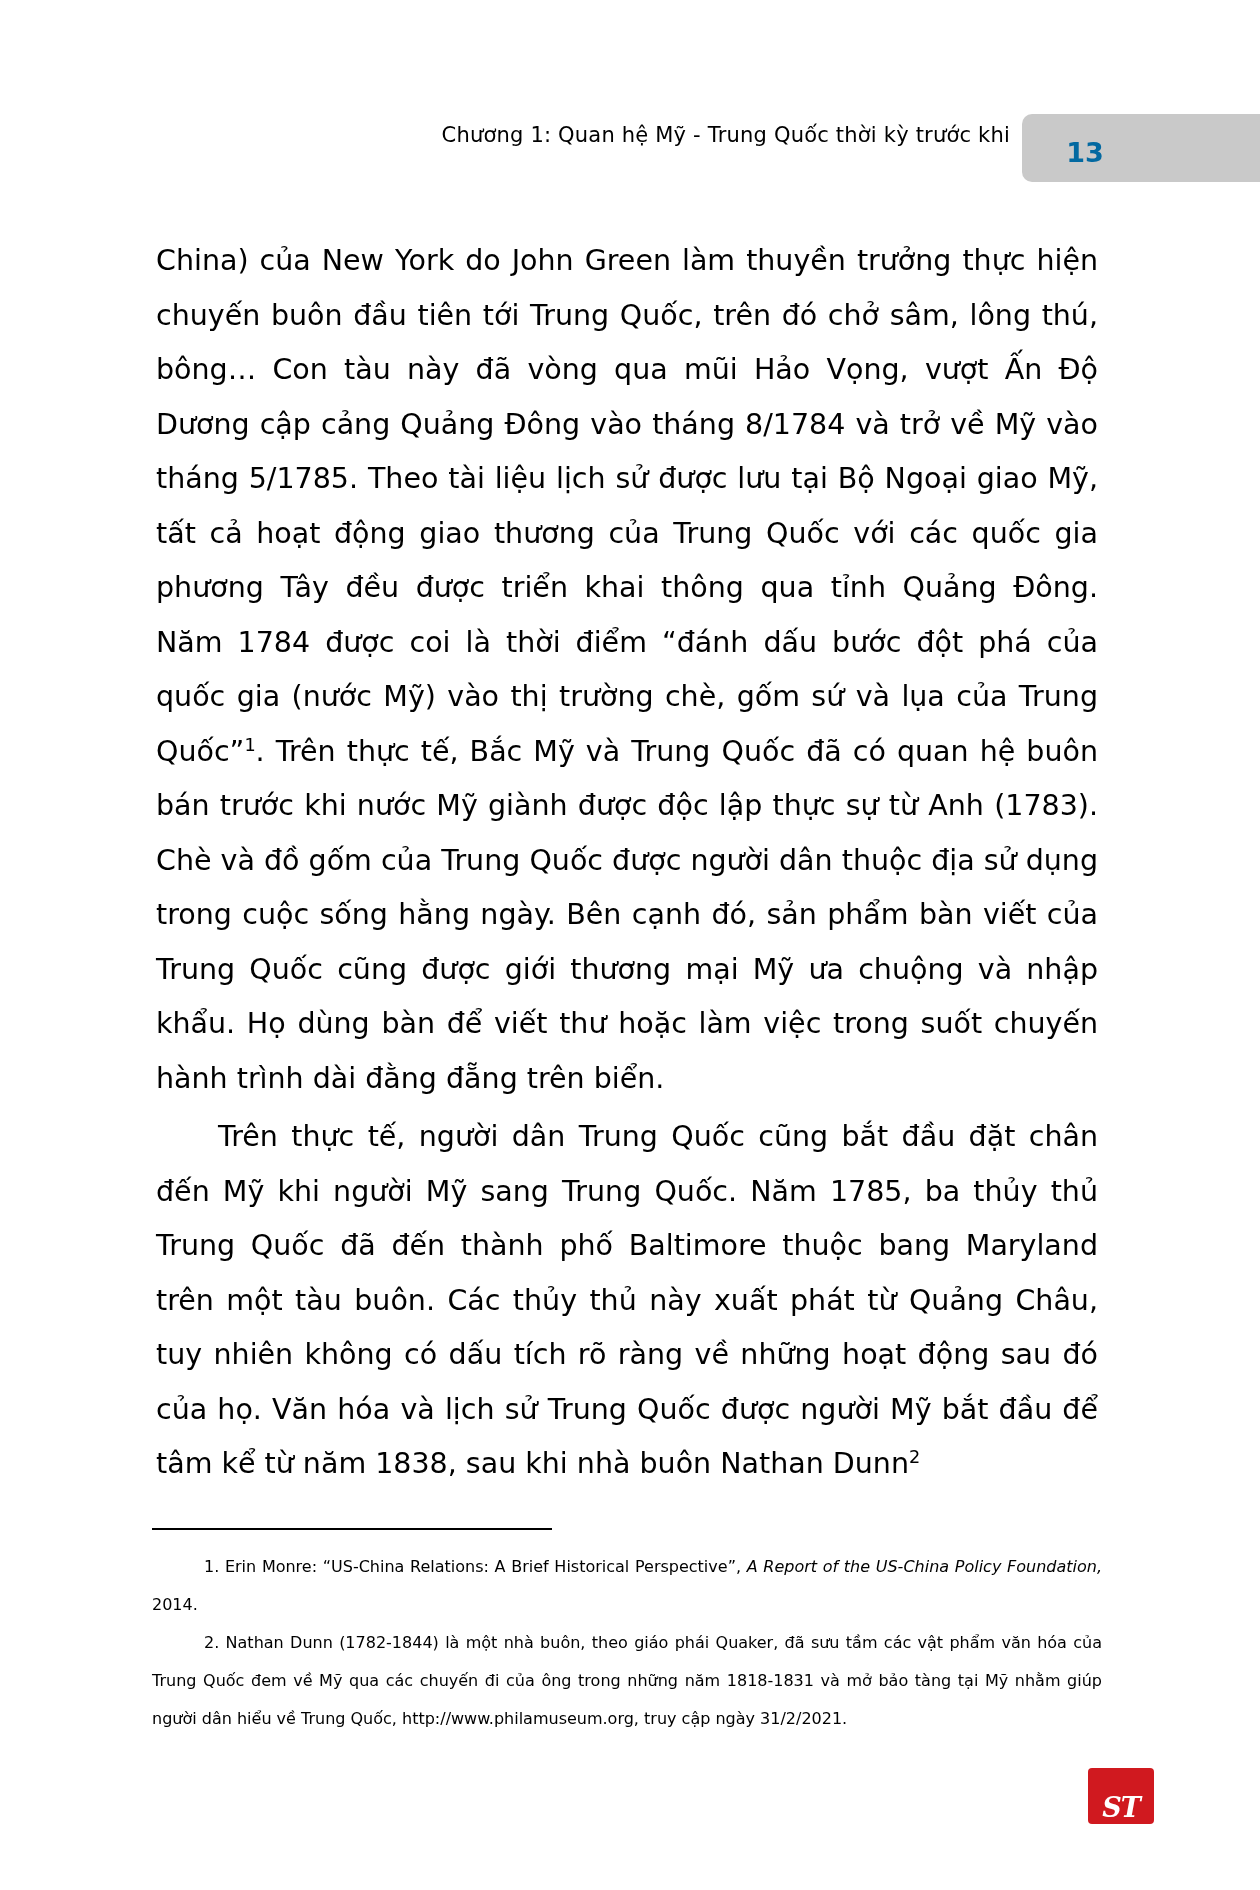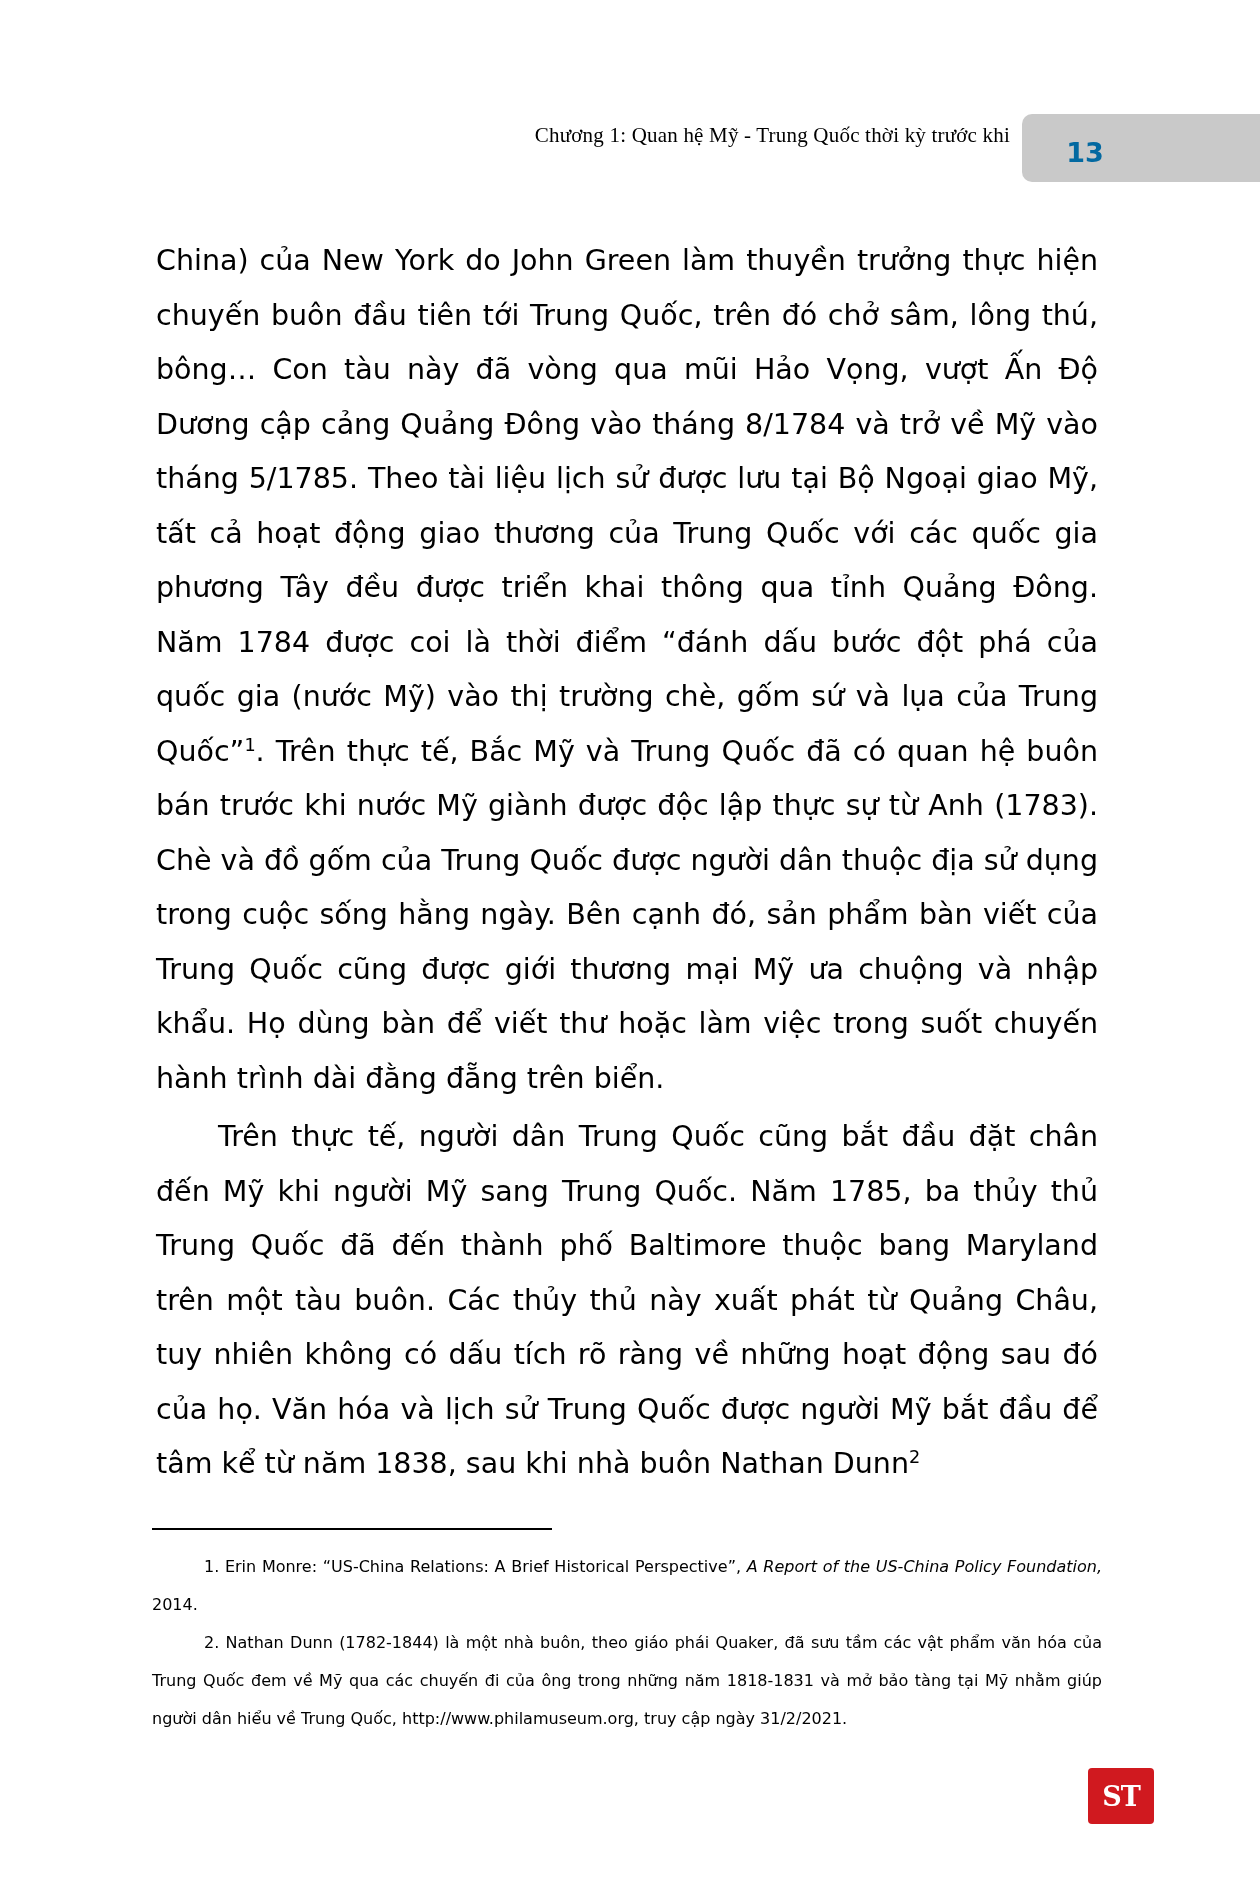--- a/index.html
+++ b/index.html
@@ -39,21 +39,20 @@
     width: 640px;
     text-align: right;
     font-size: 21px;
     line-height: 31px;
     color: #000;
     letter-spacing: 0.2px;
   }
   .header-text .line {
     display: block;
     white-space: nowrap;
-    font-family: Liberation Serif, serif;
   }
   .page-number-box {
     position: absolute;
     left: 1022px;
     top: -6px;
     width: 238px;
     height: 68px;
     background: #c9c9c9;
     border-top-left-radius: 10px;
     border-bottom-left-radius: 10px;
@@ -129,28 +128,29 @@
     left: 1088px;
     top: 1768px;
     width: 66px;
     height: 56px;
     background: #d0191f;
     border-radius: 4px;
   }
   .logo-text {
     position: absolute;
     left: 0;
-    top: 1px;
+    top: 12px;
     width: 66px;
     height: 56px;
     line-height: 56px;
     text-align: center;
     color: #ffffff;
     font-family: "DejaVu Serif", serif;
     font-weight: bold;
+    font-style: italic;
     font-size: 27px;
     letter-spacing: -1px;
   }
 </style>
 </head>
 <body>
 
 <div class="page">
 
   <div class="header">

